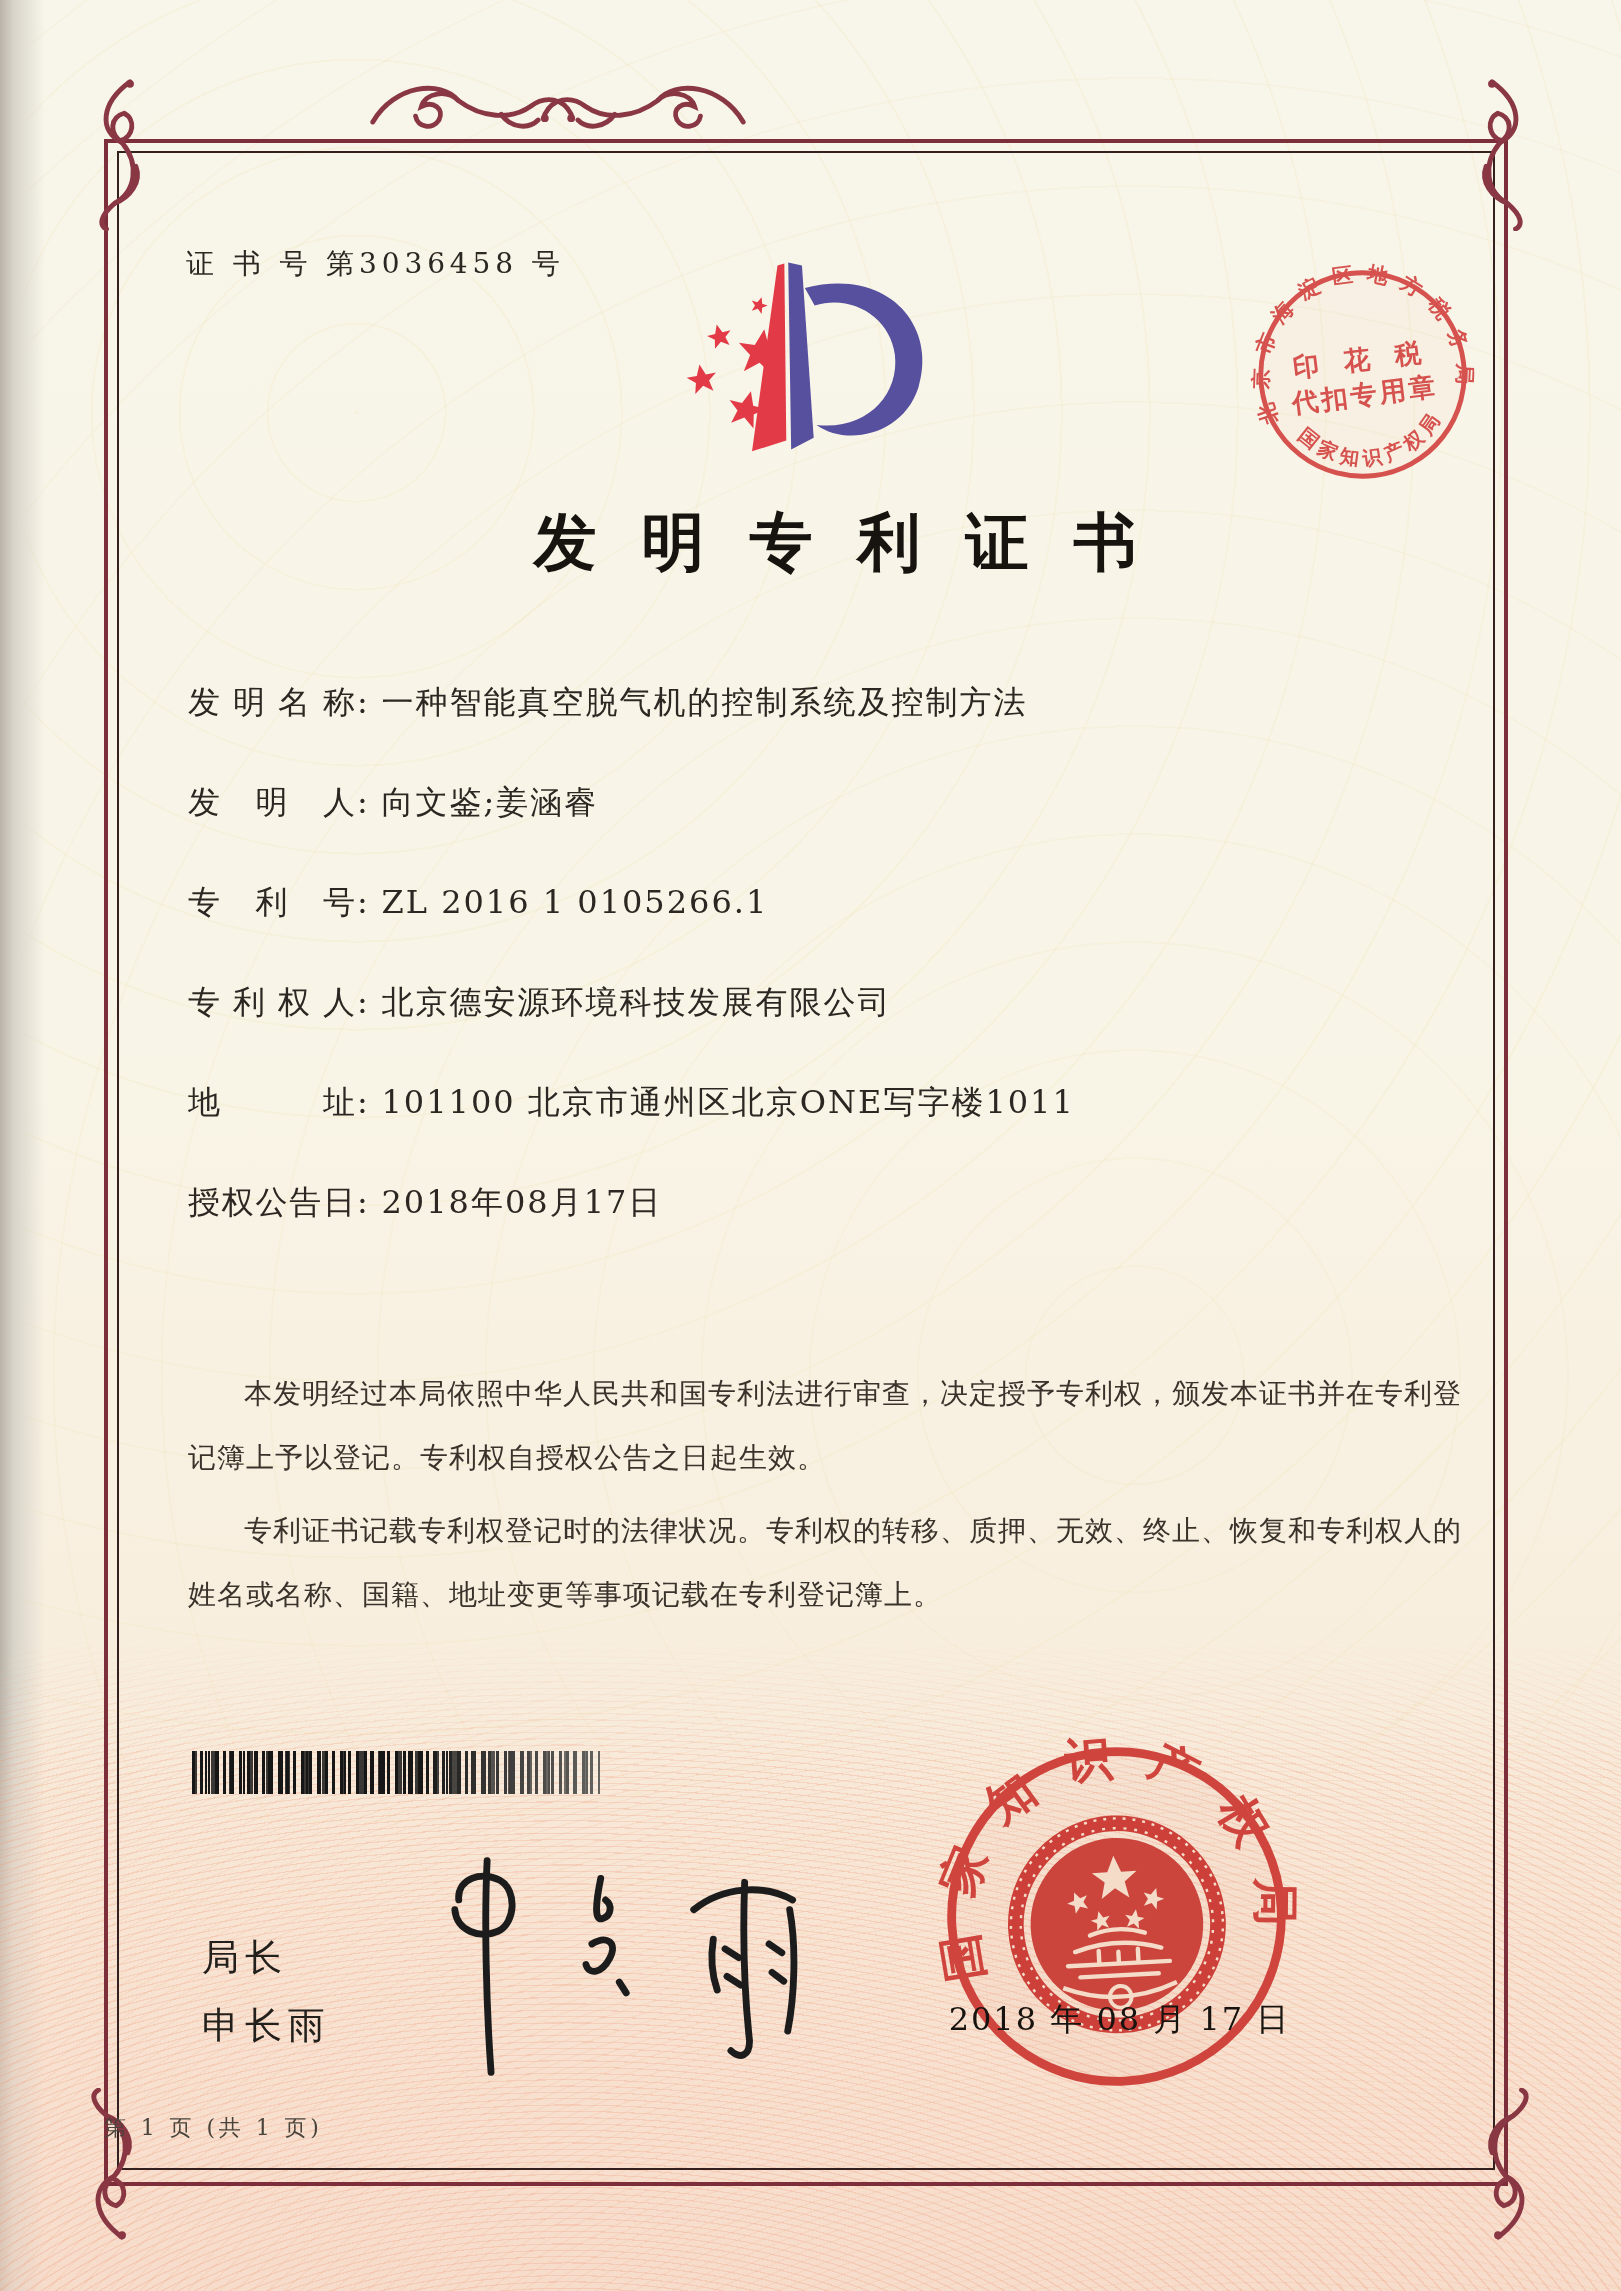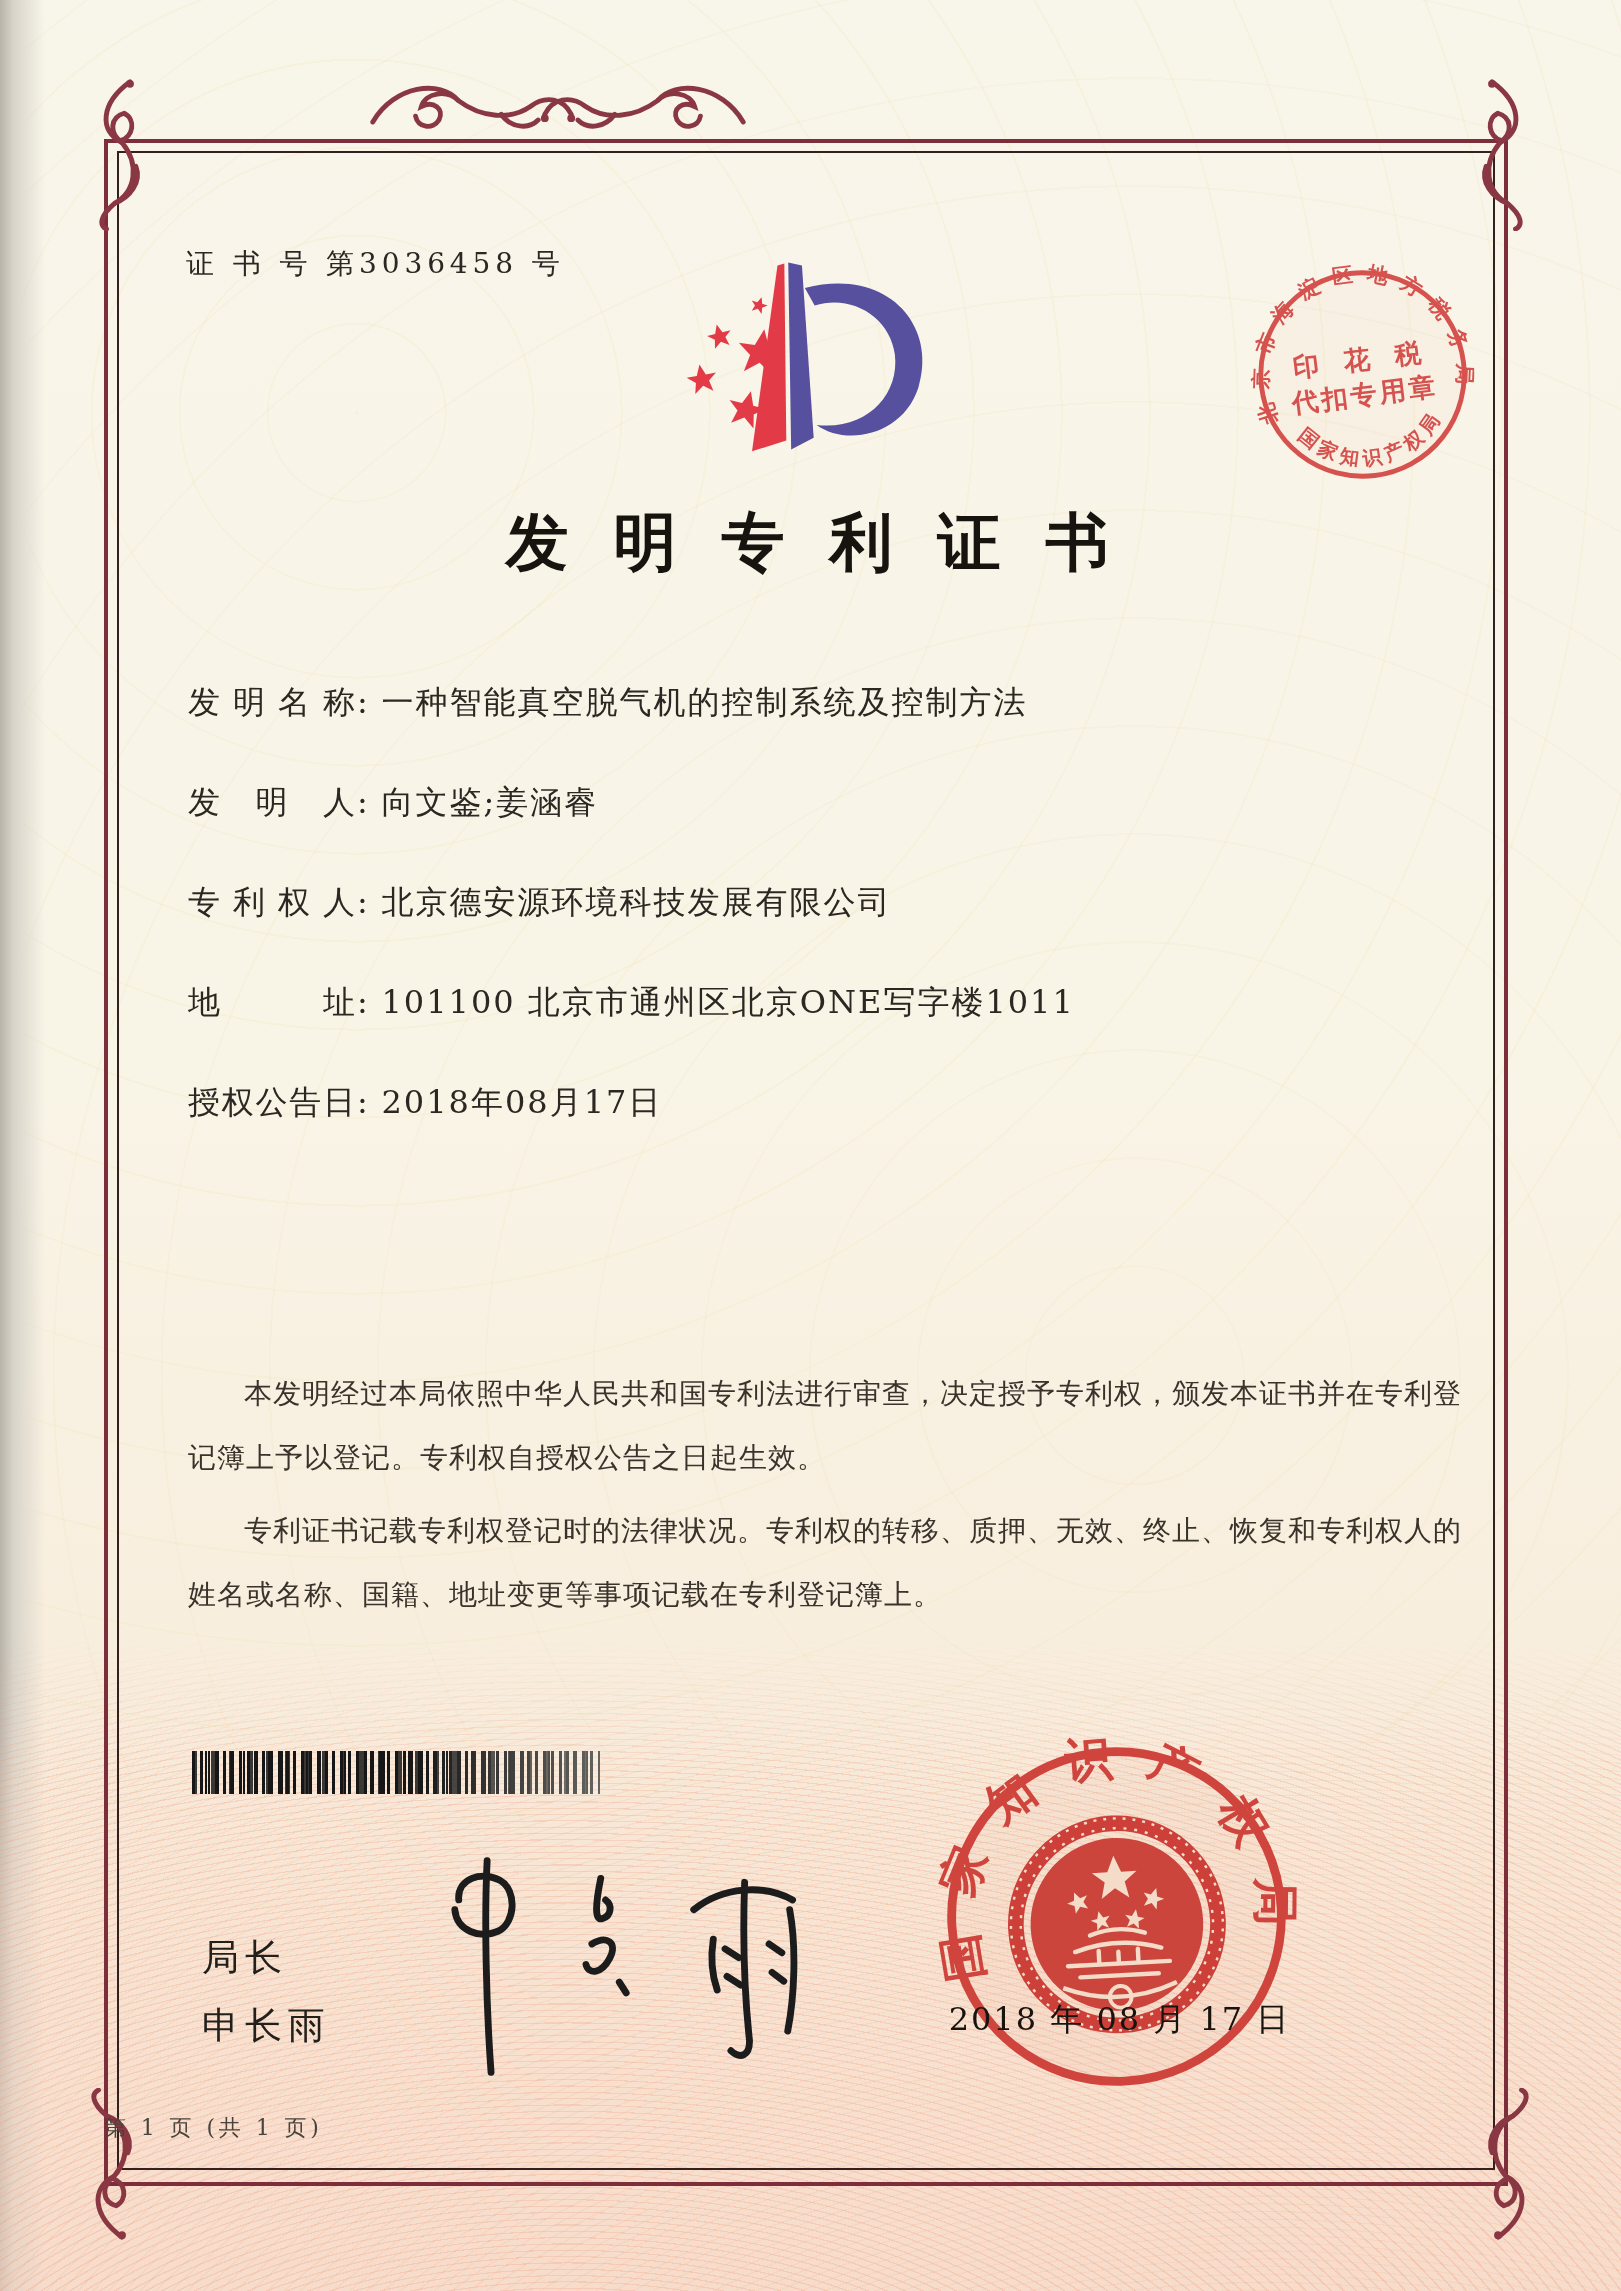--- a/index.html
+++ b/index.html
@@ -19,21 +19,21 @@
       repeating-radial-gradient(ellipse 1470px 843px at 78% 155%, rgba(242,172,132,.17) 0 2px, transparent 2px 13.7px),
       linear-gradient(180deg, rgba(250,224,206,0) 0%, rgba(249,219,199,.40) 45%, rgba(247,213,194,.55) 100%);
     -webkit-mask-image:linear-gradient(180deg,transparent 0,#000 137px);
     mask-image:linear-gradient(180deg,transparent 0,#000 137px);}
   .frame-outer{position:absolute;left:104px;top:139px;width:1396px;height:2039px;
     border:4.9px solid #7c2f3a;}
   .frame-inner{position:absolute;left:117px;top:151px;width:1374px;height:2015px;
     border:2px solid #34211f;}
   .cert-no{position:absolute;left:186px;top:245px;font-size:28px;letter-spacing:4.9px;color:#2c2722;}
   .title{position:absolute;left:104px;top:500px;width:1406px;text-align:center;
-    font-size:63px;font-weight:bold;color:#17130f;letter-spacing:45px;text-indent:45px;}
+    font-size:63px;font-weight:bold;color:#17130f;letter-spacing:45px;text-indent:45px;padding-left:28px;}
   .fields{position:absolute;left:188px;top:684px;width:1284px;color:#2c2722;}
   .frow{font-size:32px;line-height:37px;margin-bottom:63px;white-space:nowrap;}
   .flabel{display:inline-block;width:167px;text-align:justify;text-align-last:justify;vertical-align:bottom;}
   .fcolon{display:inline-block;margin:0 13.7px 0 2px;}
   .fvalue{letter-spacing:2px;}
   .grant-col{position:absolute;left:600px;display:inline-block;}
   .bodytext{position:absolute;left:188px;top:1362px;width:1276px;
     font-size:28px;line-height:64px;letter-spacing:1px;color:#3a332b;}
   .bodytext p{margin:0 0 8.8px 0;text-indent:2em;}
   .barcode{position:absolute;left:192px;top:1751px;width:408px;height:43px;
@@ -131,20 +131,23 @@
 <div class="title">发明专利证书</div>
 
 <div class="fields">
   <div class="frow">
     <span class="flabel">发明名称</span><span class="fcolon">:</span><span class="fvalue">一种智能真空脱气机的控制系统及控制方法</span>
   </div>
   <div class="frow">
     <span class="flabel">发明人</span><span class="fcolon">:</span><span class="fvalue">向文鉴;姜涵睿</span>
   </div>
   <div class="frow">
+    <span class="flabel">专利号</span><span class="fcolon">:</span><span class="fvalue">ZL 2016 1 0105266.1</span>
+  </div>
+  <div class="frow">
     <span class="flabel">专利权人</span><span class="fcolon">:</span><span class="fvalue">北京德安源环境科技发展有限公司</span>
   </div>
   <div class="frow">
     <span class="flabel">地址</span><span class="fcolon">:</span><span class="fvalue">101100 北京市通州区北京ONE写字楼1011</span>
   </div>
   <div class="frow" style="position:relative">
     <span class="flabel">授权公告日</span><span class="fcolon">:</span><span class="fvalue">2018年08月17日</span>
   </div>
 </div>
 

